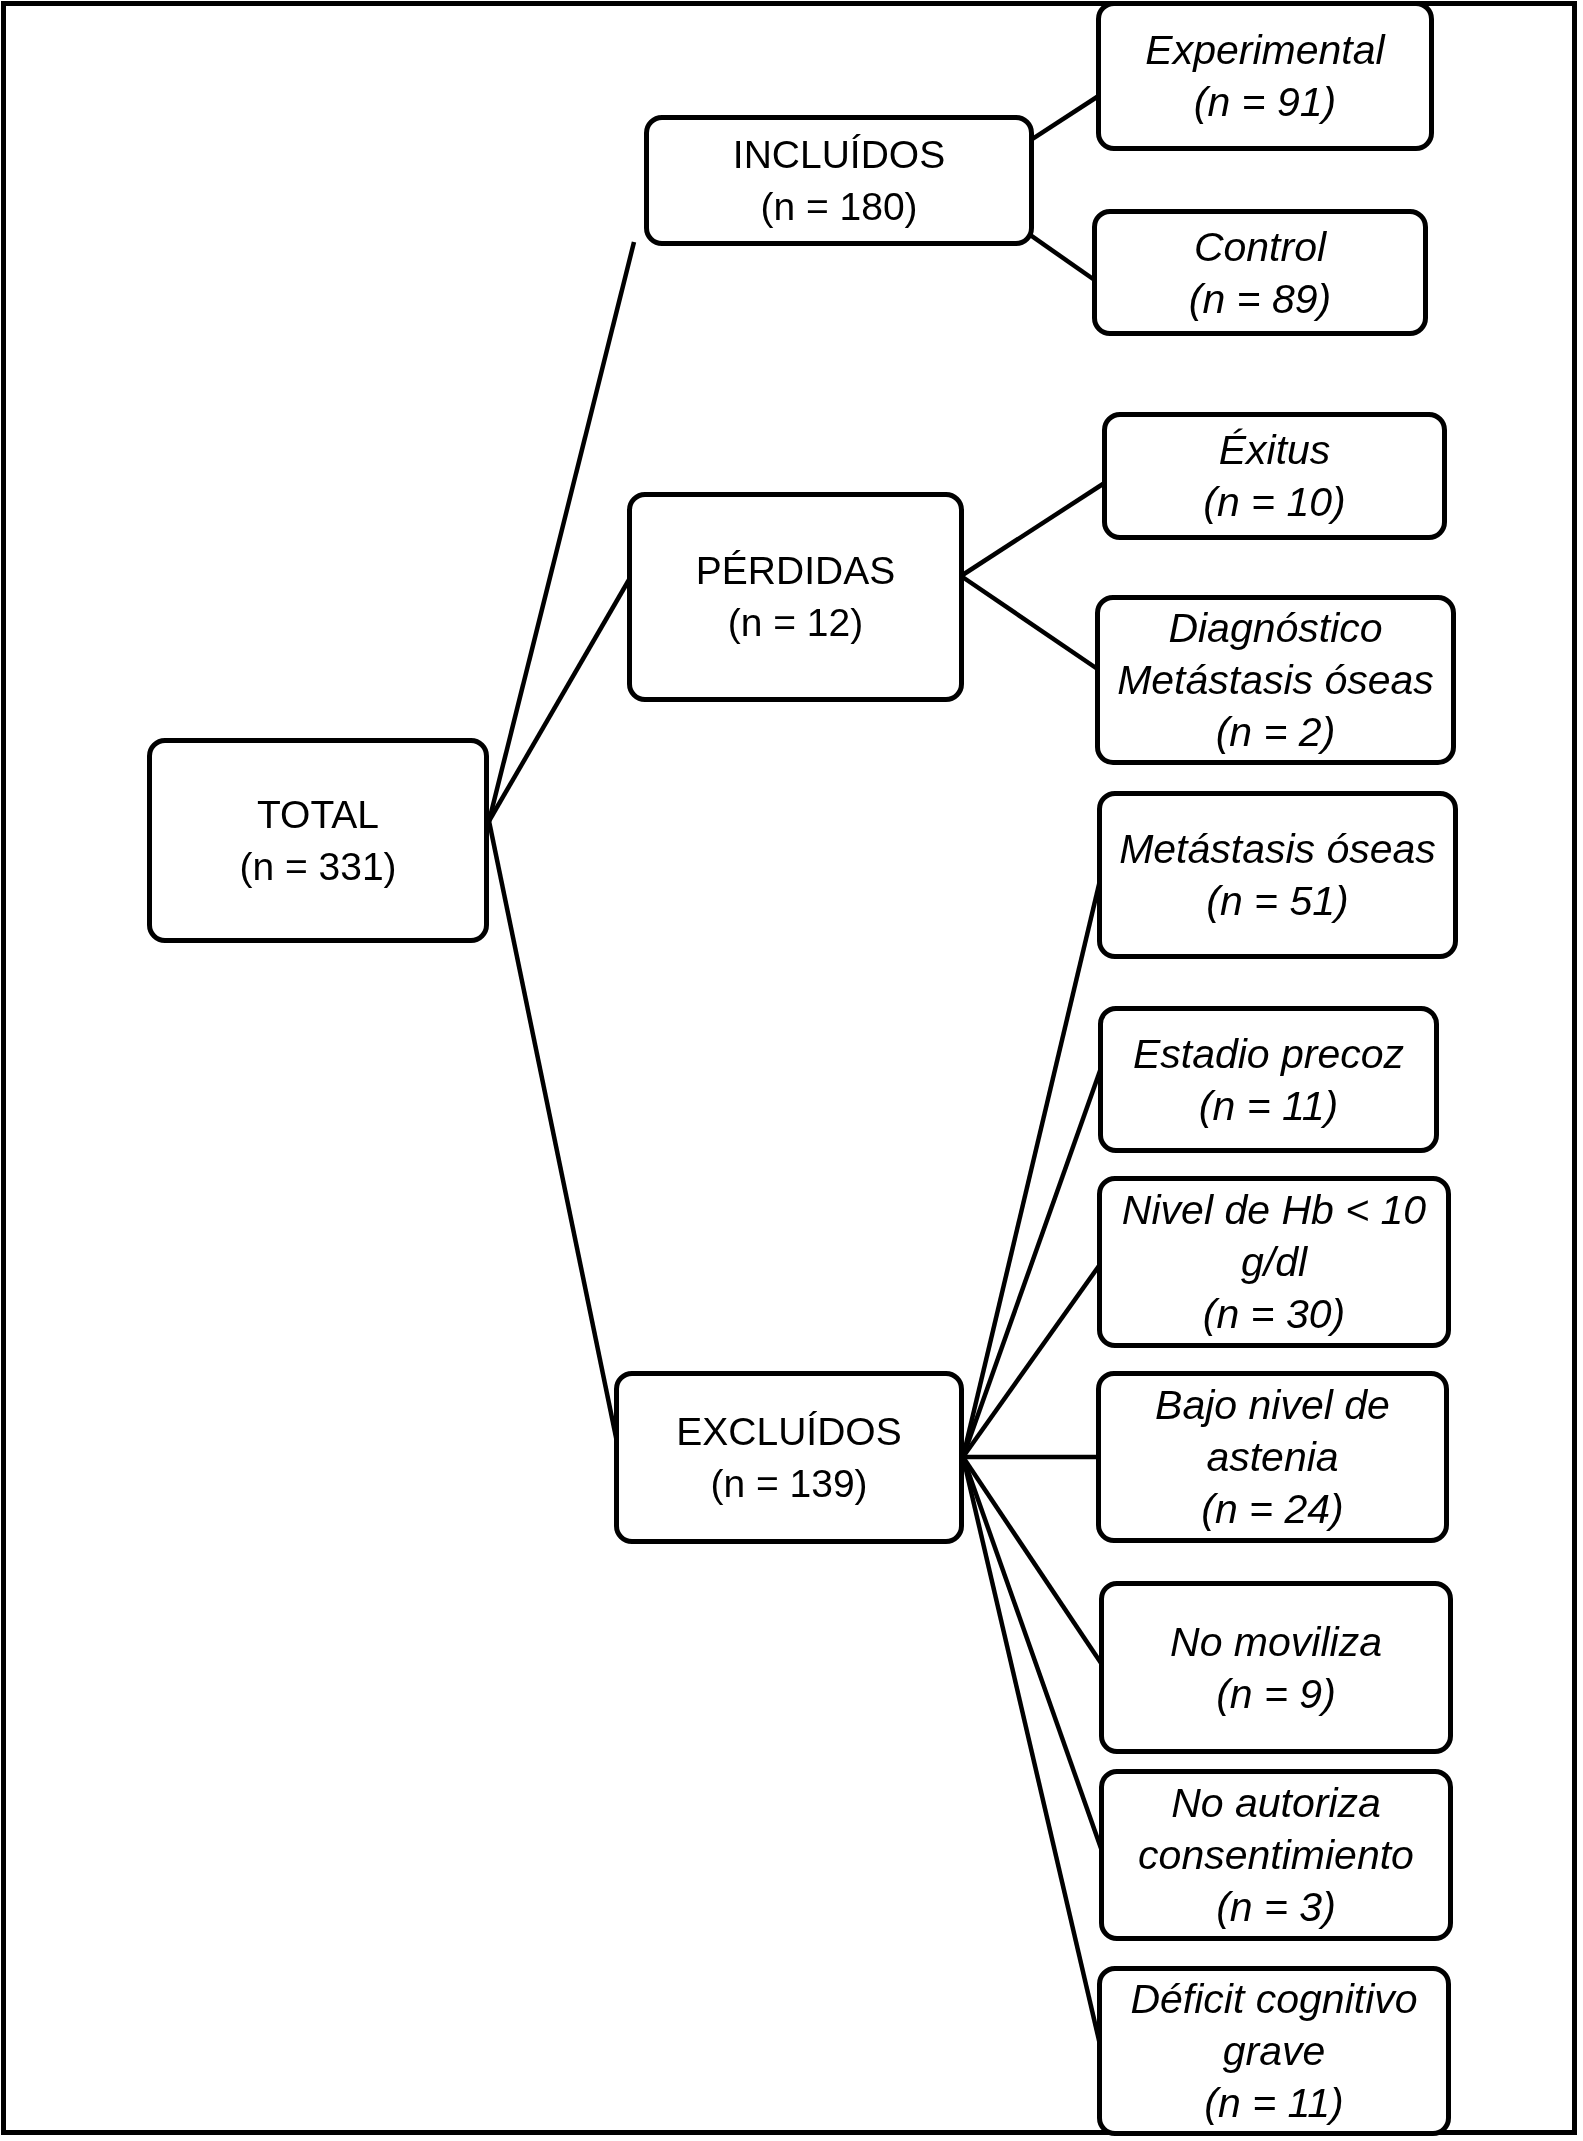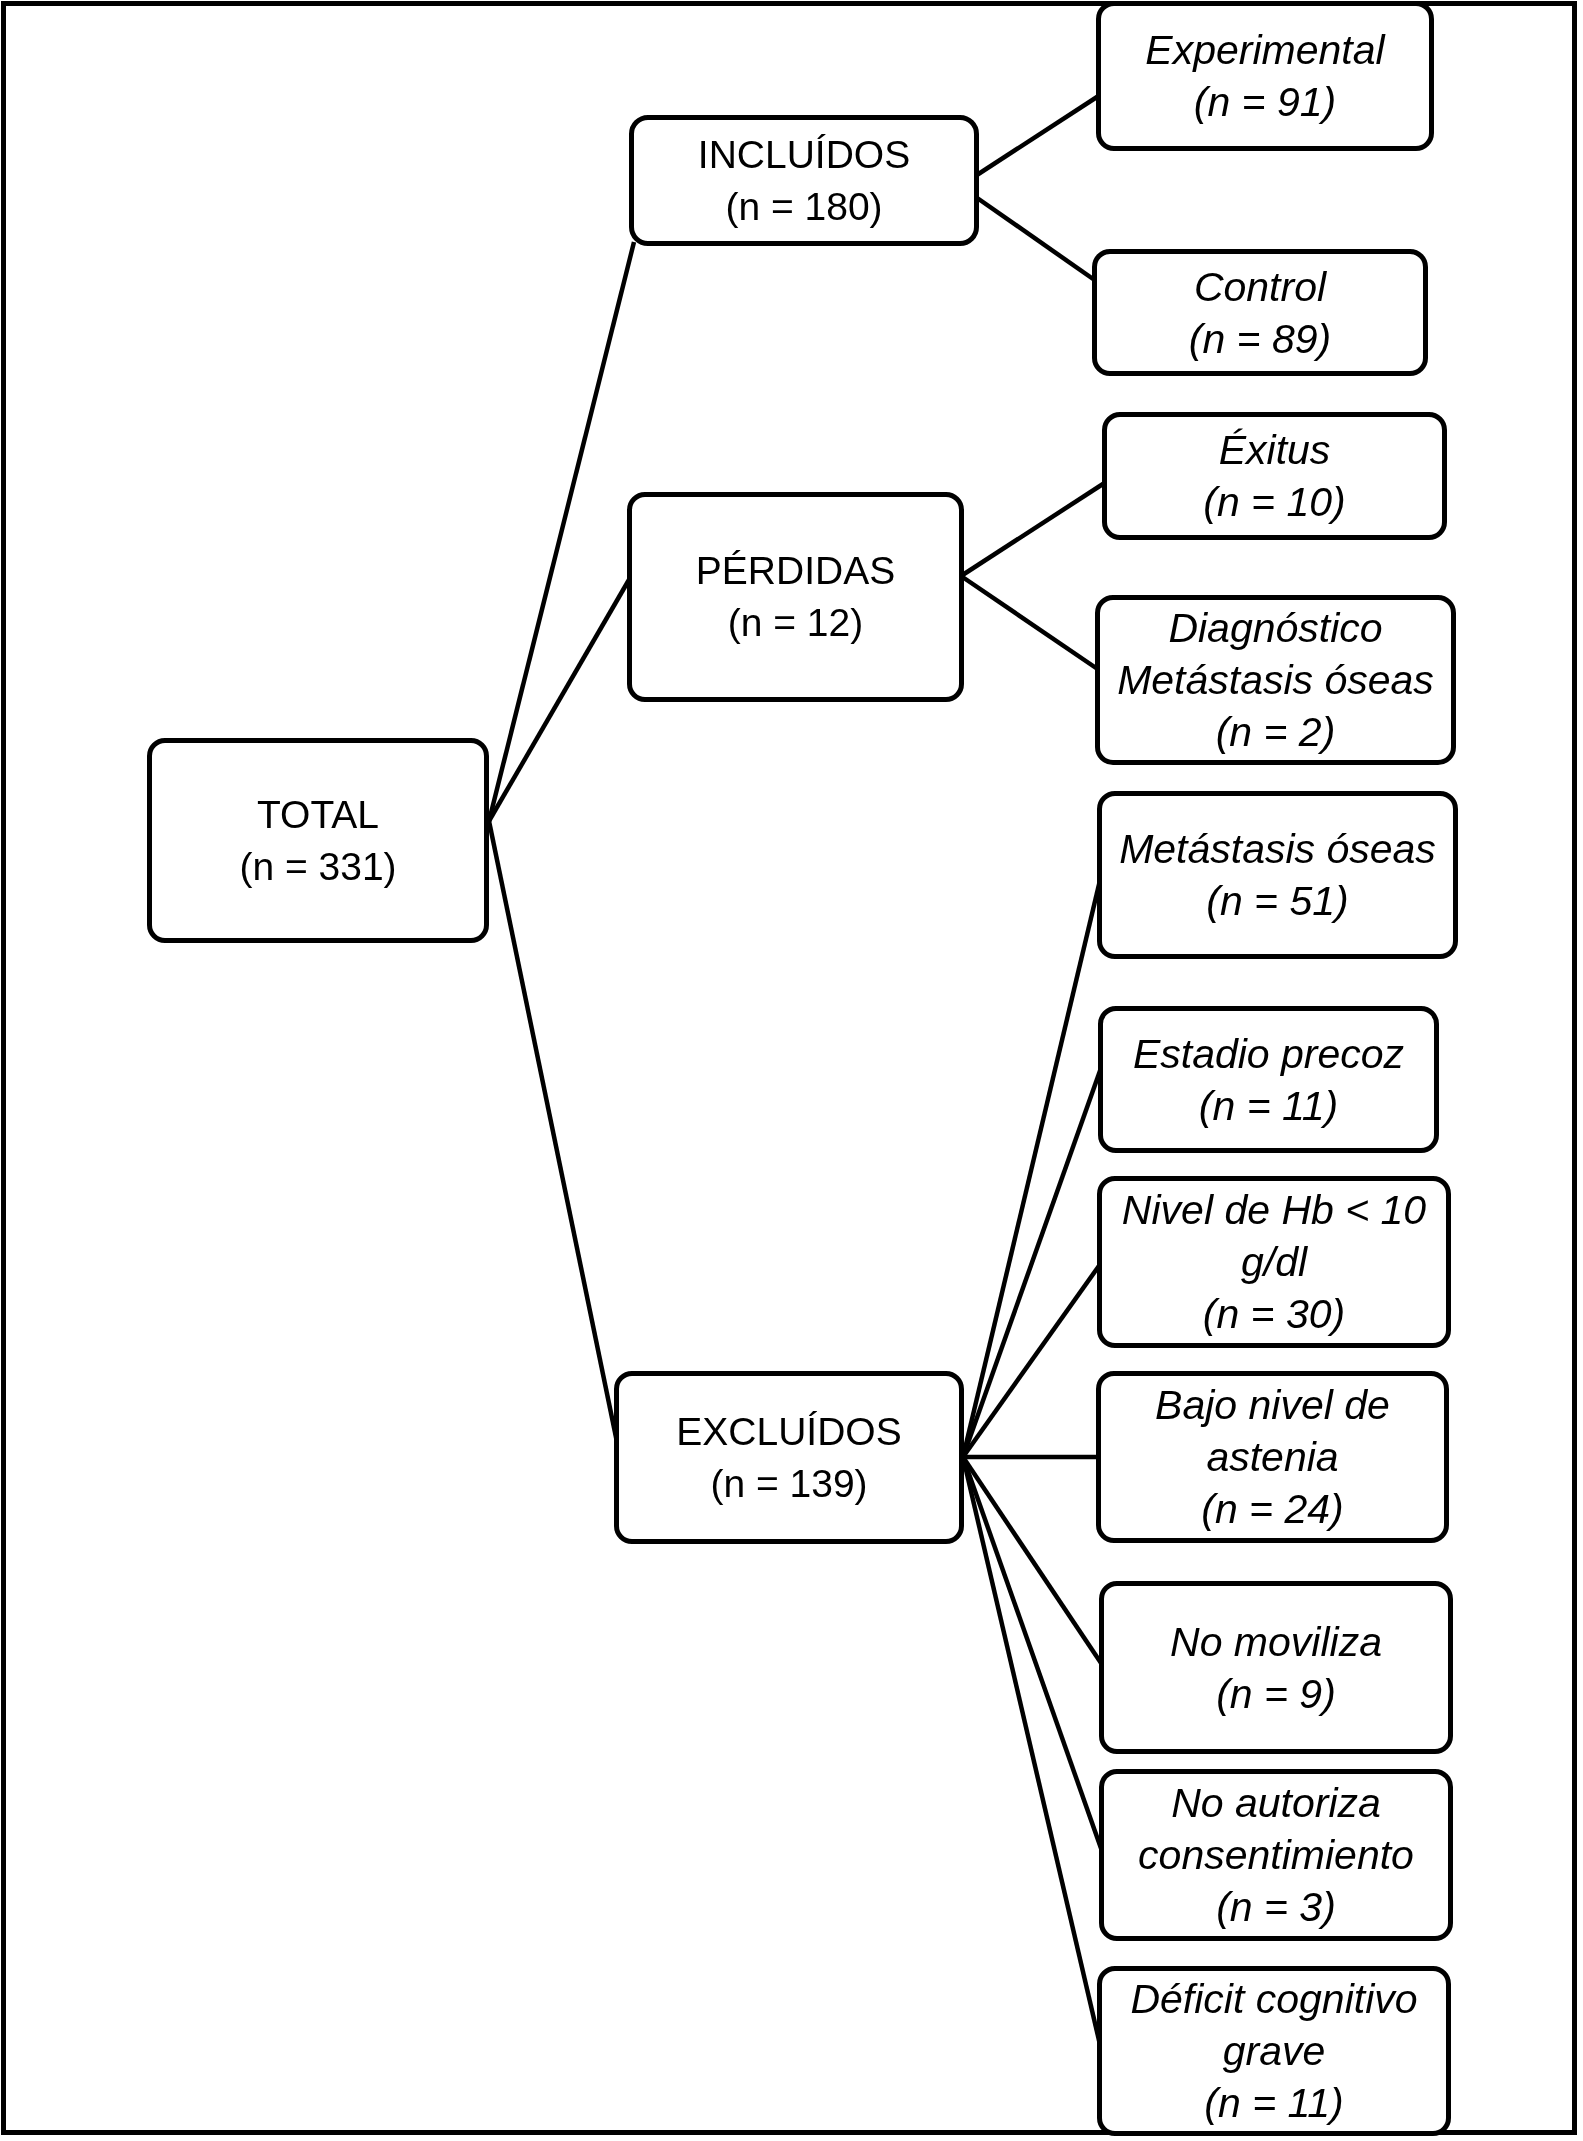--- a/index.html
+++ b/index.html
@@ -83,41 +83,41 @@
     <line x1="963" y1="1457" x2="1103" y2="1666"></line>
     <line x1="963" y1="1457" x2="1103" y2="1854"></line>
     <line x1="963" y1="1457" x2="1101" y2="2049"></line>
   </svg>
 
   <div class="node" style="left:147px; top:738px; width:342px; height:205px;">
     <div class="ln">TOTAL</div>
     <div class="ln">(n = 331)</div>
   </div>
 
-  <div class="node" style="left:629px; top:115px; width:350px; height:131px;border-radius:19px;">
+  <div class="node" style="left:644px; top:115px; width:390px; height:131px;">
     <div class="ln">INCLUÍDOS</div>
     <div class="ln">(n = 180)</div>
   </div>
 
   <div class="node" style="left:627px; top:492px; width:337px; height:210px;">
     <div class="ln">PÉRDIDAS</div>
     <div class="ln">(n = 12)</div>
   </div>
 
   <div class="node" style="left:614px; top:1371px; width:350px; height:173px;">
     <div class="ln">EXCLUÍDOS</div>
     <div class="ln">(n = 139)</div>
   </div>
 
   <div class="node rt" style="left:1096px; top:1px; width:338px; height:150px;">
     <div class="ln">Experimental</div>
     <div class="ln">(n = 91)</div>
   </div>
 
-  <div class="node rt" style="left:1092px; top:209px; width:336px; height:127px;margin-top:40px;">
+  <div class="node rt" style="left:1092px; top:209px; width:336px; height:127px;">
     <div class="ln">Control</div>
     <div class="ln">(n = 89)</div>
   </div>
 
   <div class="node rt" style="left:1102px; top:412px; width:345px; height:128px;text-align:center;">
     <div class="ln">Éxitus</div>
     <div class="ln">(n = 10)</div>
   </div>
 
   <div class="node rt" style="left:1095px; top:595px; width:361px; height:170px;">

